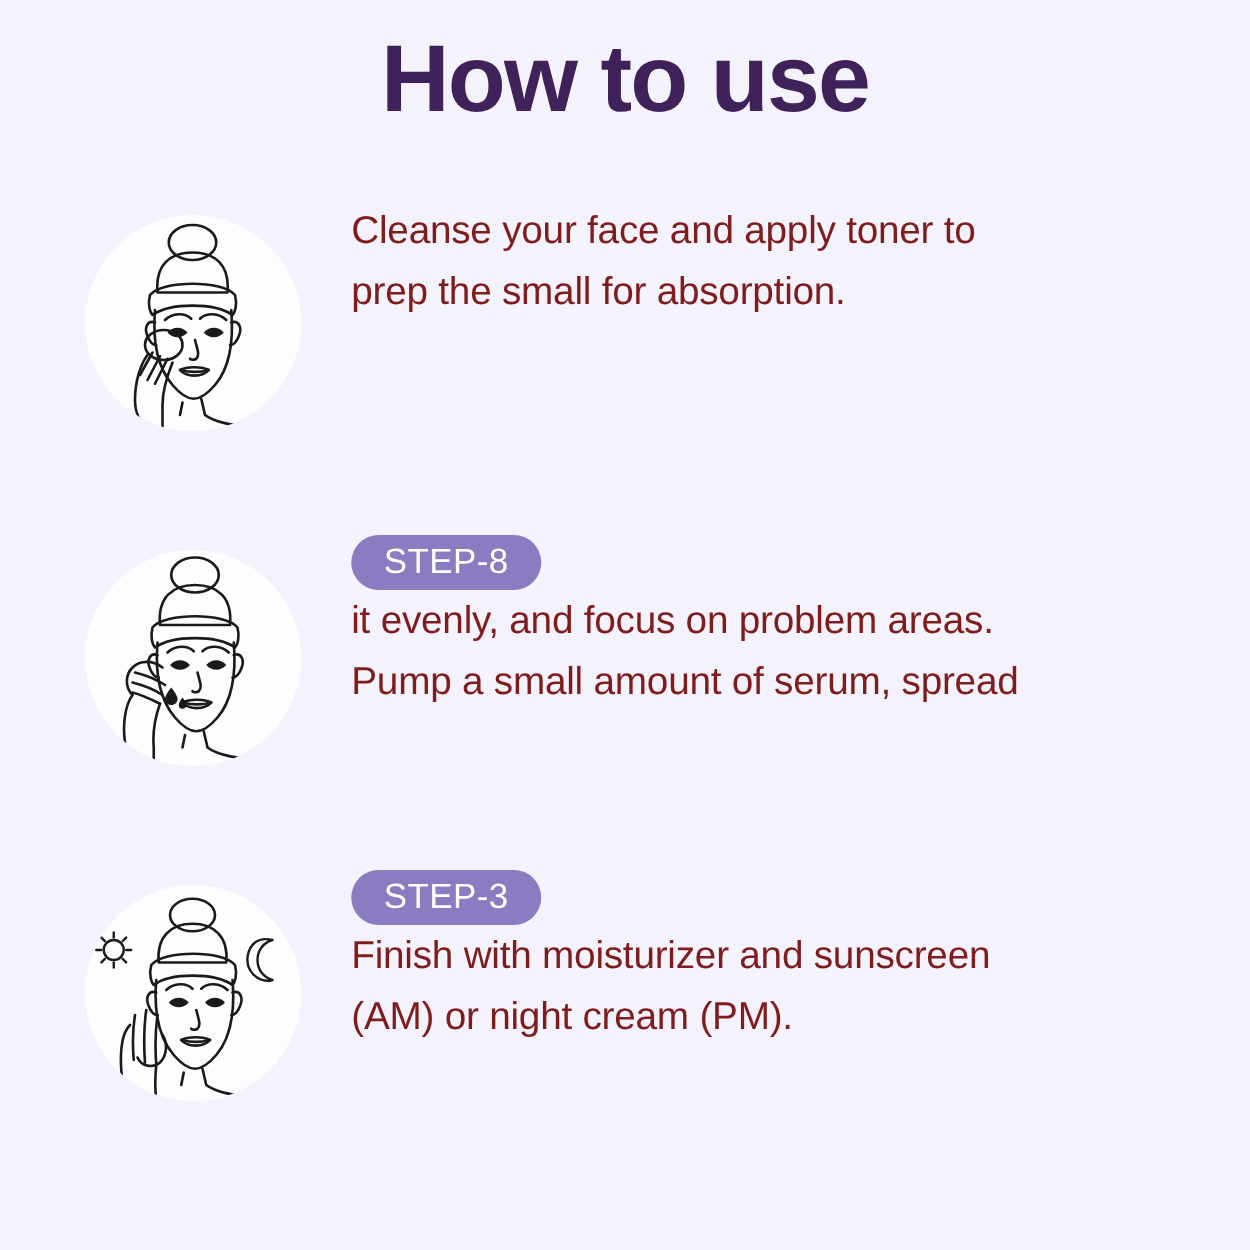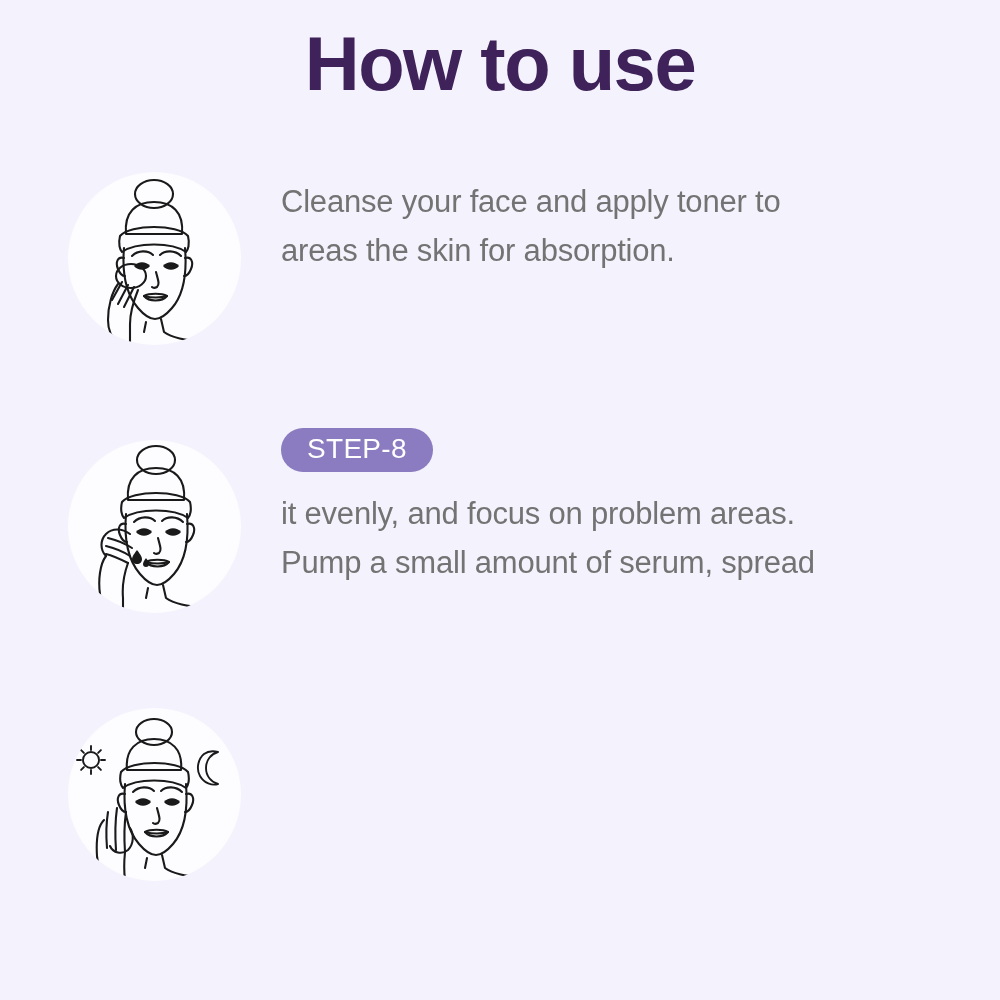--- a/index.html
+++ b/index.html
@@ -59,24 +59,23 @@
     color:#ffffff;
     font-size:28px;
     font-weight:normal;
     letter-spacing:0.3px;
     padding:7px 26px 9px 26px;
     border-radius:22px;
     line-height:1;
   }
 
   .step-text {
-    margin-top:18px;
     font-size:31px;
     line-height:1.58;
-    color:#737373;
+    color:#7f1d1d;
     letter-spacing:-0.2px;
     max-width:640px;
   }
 
   .ln { display:block; }
 </style>
 </head>
 <body>
 
 <div class="page">
@@ -119,21 +118,21 @@
           <path d="M50 112 C44 120 40 134 40 148 C40 158 44 166 50 170"></path>
           <path d="M54 110 L44 128"></path>
           <path d="M60 113 L50 132"></path>
           <path d="M66 115 L56 135"></path>
           <path d="M70 118 C66 128 62 142 62 152 L62 170"></path>
         </svg>
       </div>
       <div class="step-body">
         <div class="step-text">
           <span class="ln">Cleanse your face and apply toner to</span>
-          <span class="ln">areas the skin for absorption.</span>
+          <span class="ln">prep the small for absorption.</span>
         </div>
       </div>
     </div>
 
     <div class="step-row">
       <div class="step-figure">
         <svg viewBox="0 0 173 173" xmlns="http://www.w3.org/2000/svg" fill="none" stroke="#1a1a1a" stroke-width="2.1" stroke-linecap="round" stroke-linejoin="round">
           <ellipse cx="88" cy="20" rx="19" ry="14"></ellipse>
           <path d="M60 60 C58 38 70 28 88 28 C106 28 118 38 116 60 Z"></path>
           <path d="M54 62 C64 50 112 50 122 62 C124 70 122 76 120 78 C106 68 70 68 56 78 C54 76 52 70 54 62 Z"></path>
@@ -207,16 +206,23 @@
           <path d="M79 150 L77 160"></path>
 
           <path d="M36 112 C30 118 28 132 29 148 C30 160 34 168 40 172"></path>
           <path d="M40 104 C38 116 38 128 39 140"></path>
           <path d="M49 100 C47 114 47 128 48 142"></path>
           <path d="M58 104 C56 118 56 130 57 144"></path>
           <path d="M62 120 C66 126 66 136 60 142 C54 147 45 145 42 138"></path>
           <path d="M57 144 C56 154 56 164 57 172"></path>
         </svg>
       </div>
+      <div class="step-body">
+        <div class="step-badge">STEP-3</div>
+        <div class="step-text">
+          <span class="ln">Finish with moisturizer and sunscreen</span>
+          <span class="ln">(AM) or night cream (PM).</span>
+        </div>
+      </div>
     </div>
 
   </div>
 </div>
 
 </body></html>

